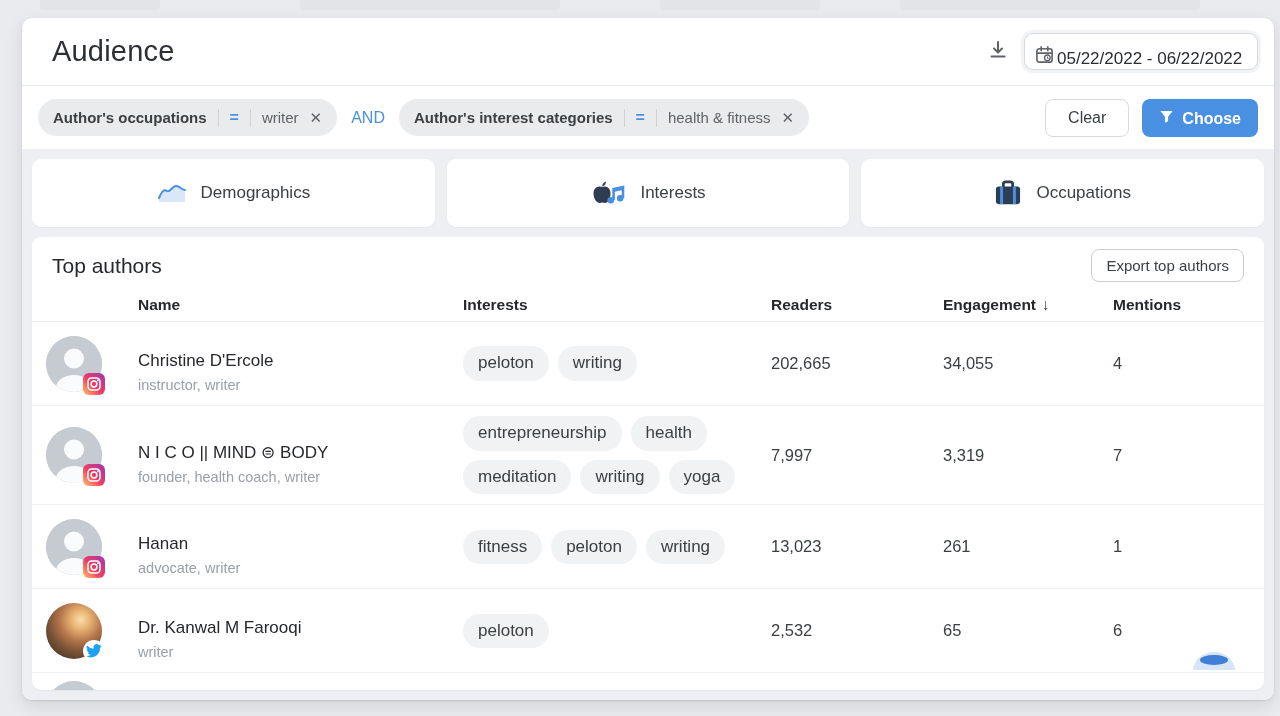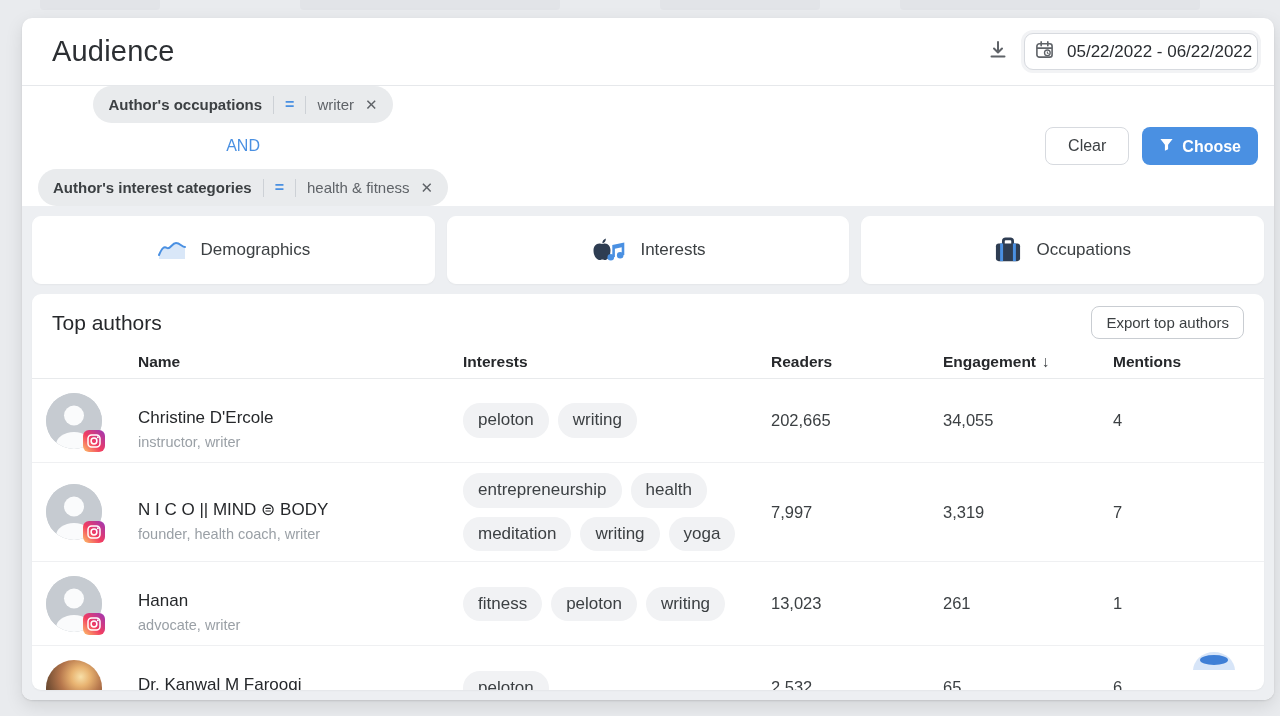--- a/index.html
+++ b/index.html
@@ -22,28 +22,28 @@
   }
 
   
   .card-header { flex:0 0 67px; display:flex; align-items:center; padding:0 16px 0 30px; }
   .page-title { font-size:29px; color:#2c2f33; letter-spacing:.2px; }
   .header-right { margin-left:auto; display:flex; align-items:center; gap:16px; }
   .icon-btn { background:none; border:none; cursor:pointer; display:flex; align-items:center; }
   .date-field {
     height:37px; width:234px; border:1px solid #d7dadf; border-radius:9px;
     box-shadow:0 0 0 3px #f2f3f5;
-    display:flex; align-items:center; gap:13px; padding:0 10px;
+    display:flex; align-items:flex-end; gap:3px; padding:0 10px;
     font-size:17px; color:#2a2d31; white-space:nowrap; overflow:hidden;
     background:#fff; cursor:pointer;
   }
 
   
   .filter-row { flex:0 0 64px; border-top:1px solid #e6e8eb; display:flex; align-items:center; padding:0 16px; gap:14px; background:#fff; }
-  .conditions { display:flex; align-items:center; gap:14px;flex-direction:column; }
+  .conditions { display:flex; align-items:center; gap:14px; }
   .pill { background:#e9ebed; border-radius:19px; height:37px; display:flex; align-items:center; padding:0 15px; gap:11px; font-size:15px; }
   .pill .f { font-weight:bold; color:#3c4043; }
   .pill .sep { width:1px; height:18px; background:#cdd1d6; }
   .pill .op { color:var(--accent); font-weight:bold; font-size:16px; }
   .pill .v { color:#5f6368; }
   .pill .x { color:#5f6368; font-size:15px; cursor:pointer; line-height:1; }
   .conj { color:var(--accent); font-size:16px; }
   .filter-actions { margin-left:auto; display:flex; gap:13px; }
   .btn-clear { background:#fff; border:1px solid #d7dadf; border-radius:8px; padding:9px 22px; font-size:16px; color:#3c4043; cursor:pointer; }
   .btn-choose { background:var(--accent); border:none; border-radius:8px; padding:9px 17px; font-size:16px; color:#fff; font-weight:bold; display:flex; align-items:flex-end; gap:8px; cursor:pointer; }

